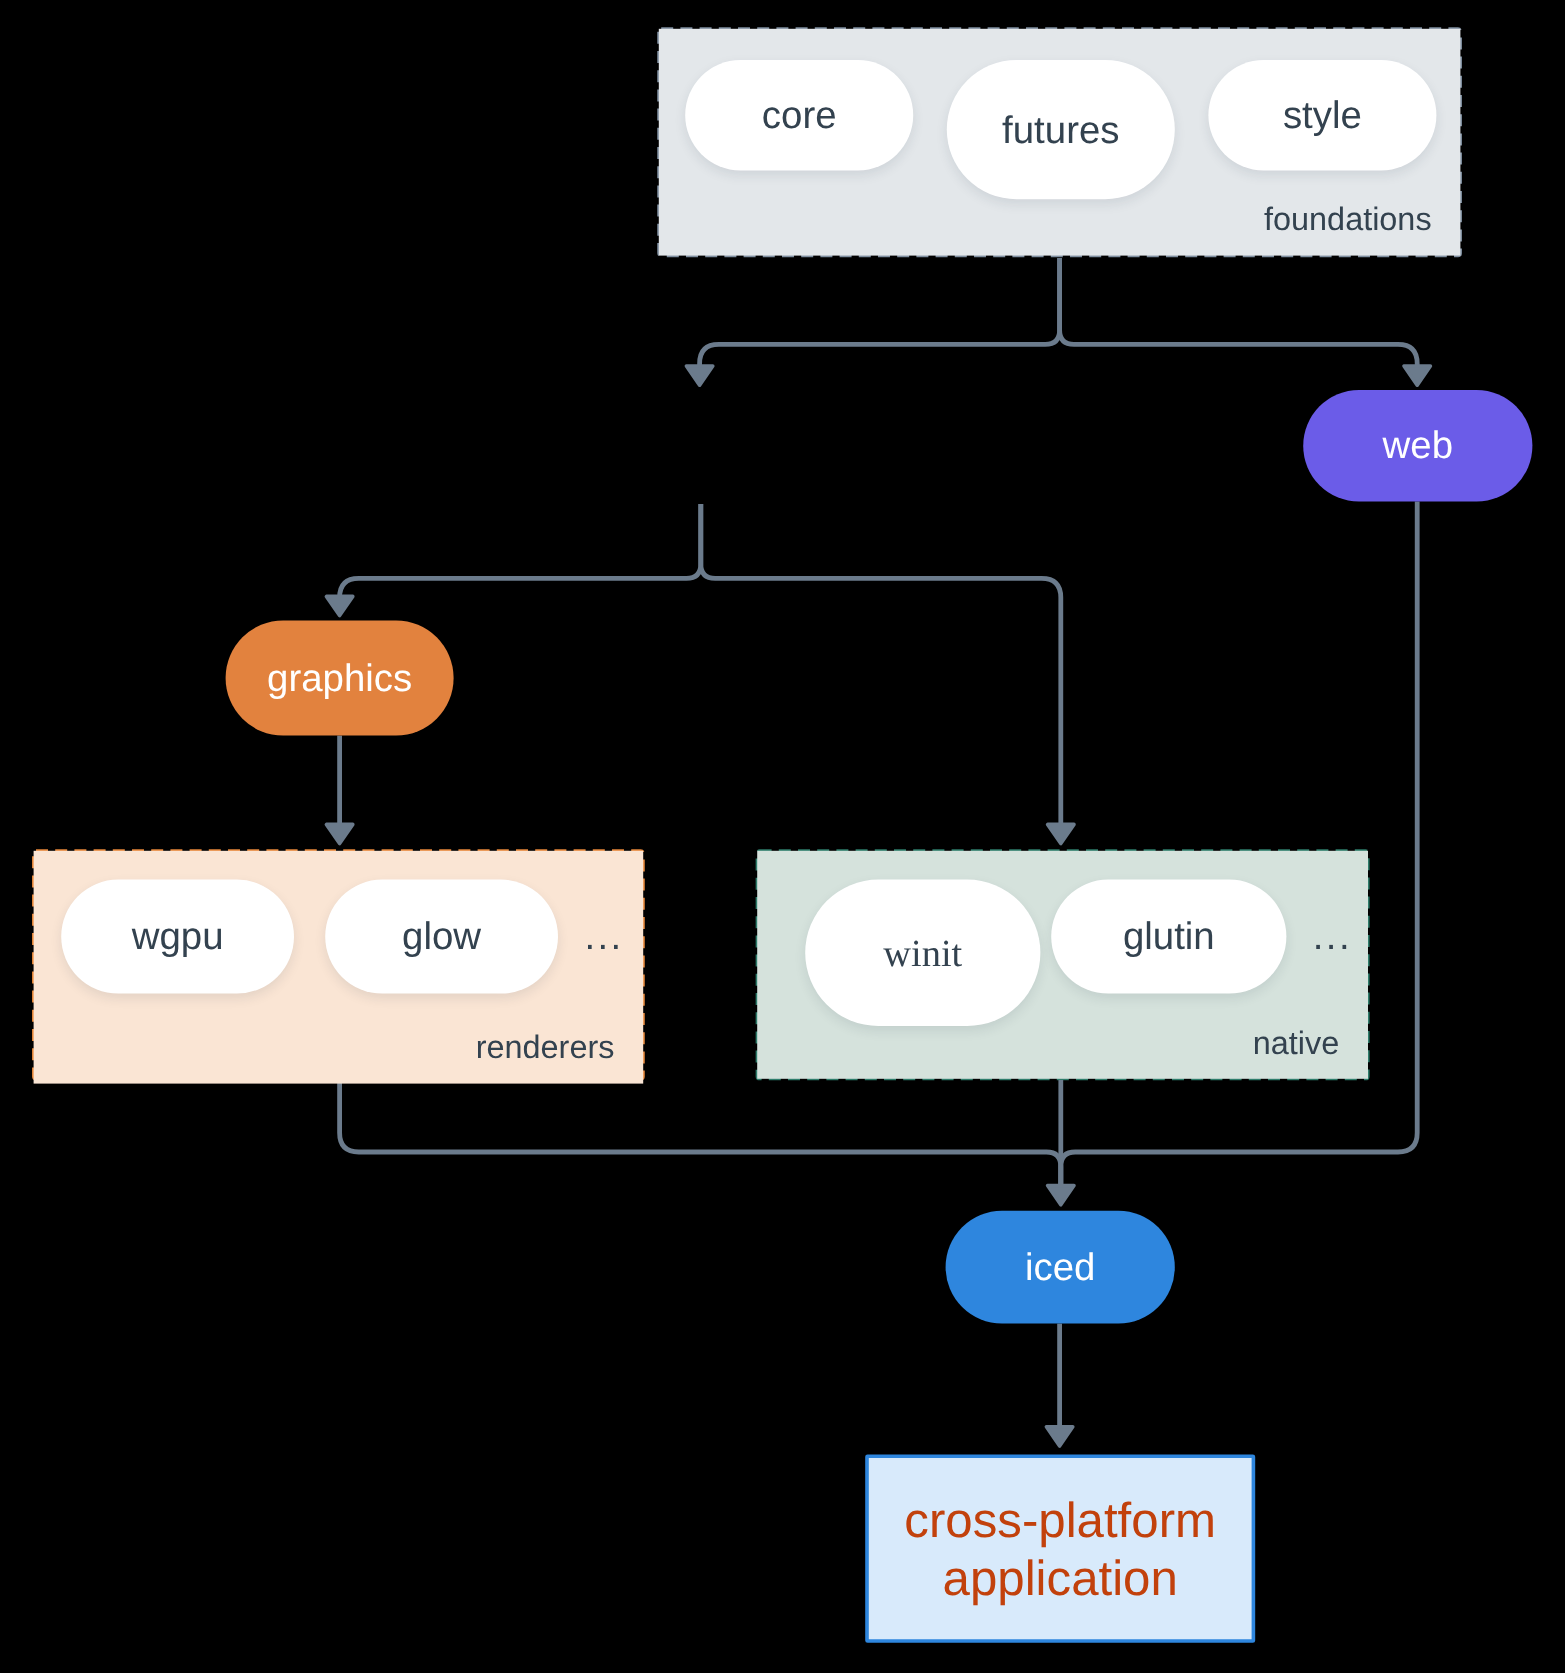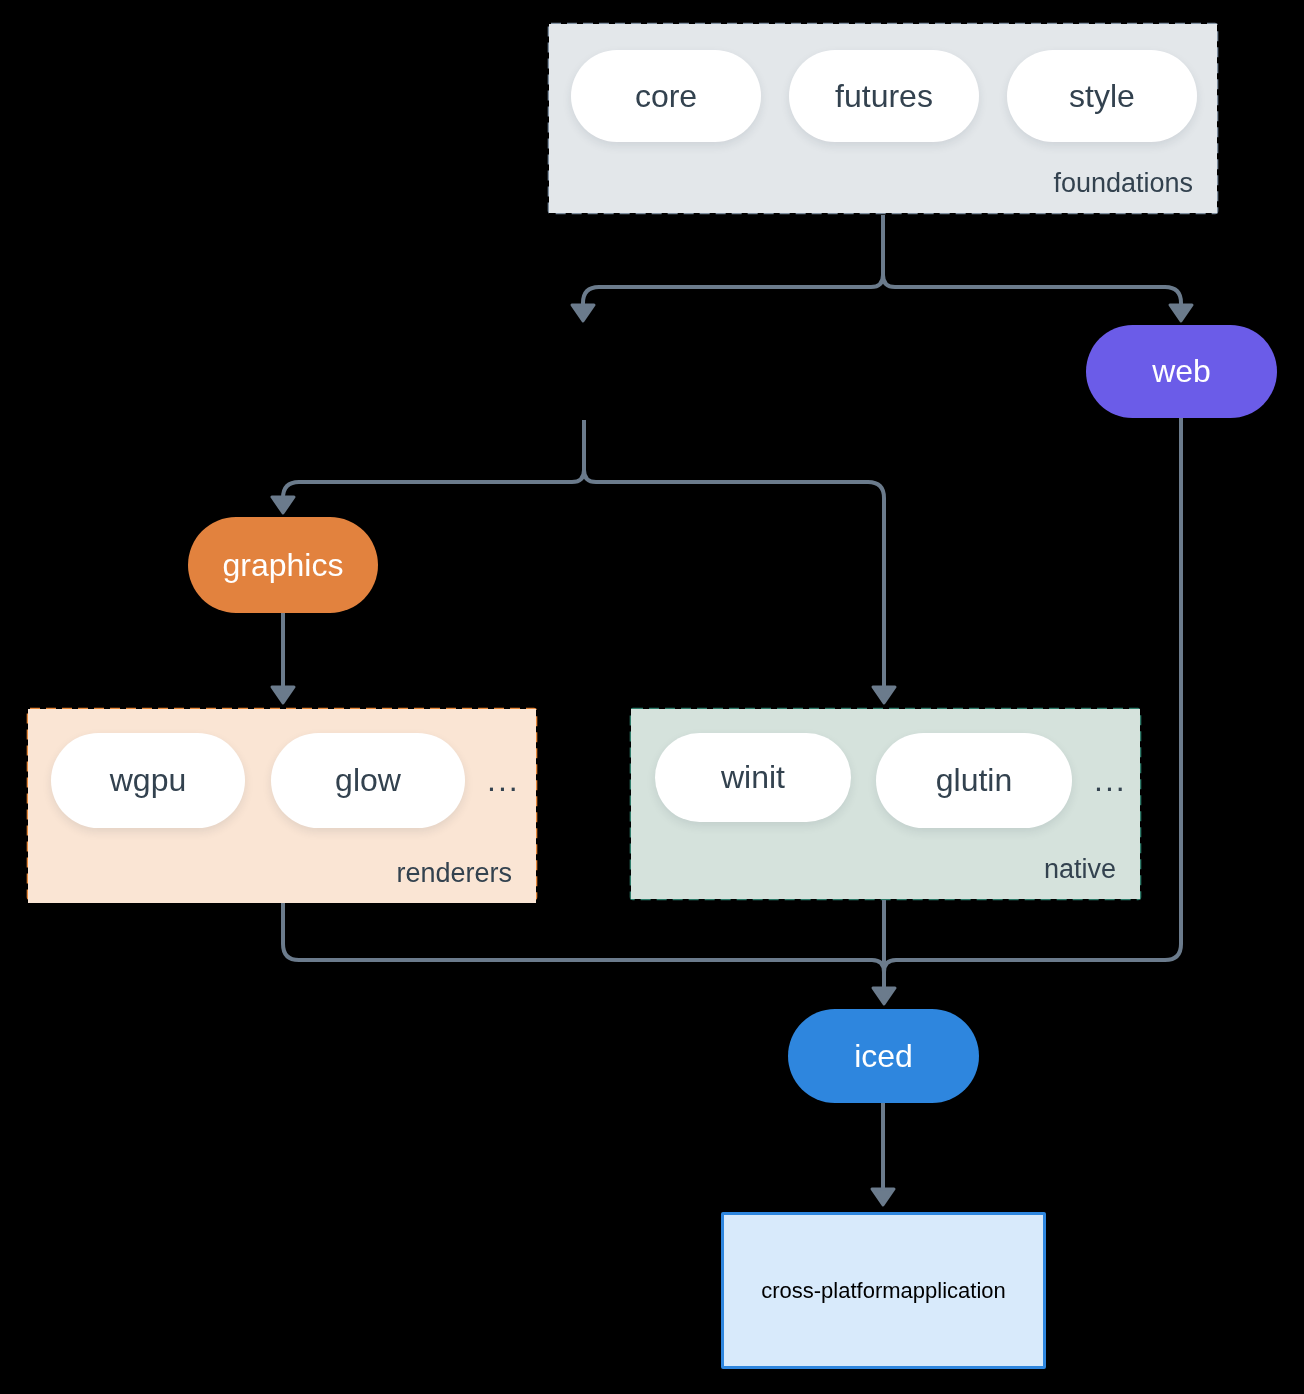--- a/index.html
+++ b/index.html
@@ -50,22 +50,22 @@
   .pill.orange{background:var(--orange);color:#ffffff;}
   .pill.blue{background:var(--blue);color:#ffffff;justify-content:center;}
   .dots{
     position:absolute;display:flex;align-items:center;
     font-size:32px;letter-spacing:2px;color:var(--ink);
   }
   .appbox{
     position:absolute;left:721px;top:1212px;width:325px;height:157px;
     background:var(--app-fill);border:3px solid var(--app-border);
     box-sizing:border-box;border-radius:2px;
-    display:flex;align-items:center;justify-content:center;
-    color:#000000;font-size:22px;line-height:48px;text-align:center;
+    display:flex;flex-direction:column;align-items:center;justify-content:center;
+    color:#c2410c;font-size:41px;line-height:48px;text-align:center;
   }
 </style>
 </head>
 <body>
 
 <div class="stage">
 
   <svg class="wires" width="1304" height="1394" viewBox="0 0 1304 1394">
 
     <rect class="b-foundations" x="549" y="24" width="668" height="189" rx="2"></rect>
@@ -92,21 +92,21 @@
     <path class="head" d="M873 687 L895 687 L884 703 Z"></path>
     <path class="head" d="M272 687 L294 687 L283 703 Z"></path>
     <path class="head" d="M873 988 L895 988 L884 1004 Z"></path>
     <path class="head" d="M872 1189 L894 1189 L883 1205 Z"></path>
   </svg>
 
   <div class="group foundations" style="left:549px;top:24px;width:668px;height:189px;">
     <div class="pill white" style="left:22px;top:26px;width:190px;height:92px;">
       <span>core</span>
     </div>
-    <div class="pill white" style="left:240px;top:26px;width:190px;height:92px;">
+    <div class="pill white" style="left:240px;top:26px;width:190px;height:116px;">
       <span>futures</span>
     </div>
     <div class="pill white" style="left:458px;top:26px;width:190px;height:92px;">
       <span>style</span>
     </div>
     <div class="group-label">foundations</div>
   </div>
 
   <div class="pill purple" style="left:1086px;top:325px;width:191px;height:93px;">
     <span>web</span>
@@ -121,21 +121,21 @@
       <span>wgpu</span>
     </div>
     <div class="pill white" style="left:243px;top:24px;width:194px;height:95px;justify-content:center;">
       <span>glow</span>
     </div>
     <div class="dots" style="left:459px;top:24px;height:95px;">...</div>
     <div class="group-label">renderers</div>
   </div>
 
   <div class="group shells" style="left:631px;top:709px;width:509px;height:190px;">
-    <div class="pill white" style="left:24px;top:24px;width:196px;height:89px;">
+    <div class="pill white" style="left:40px;top:24px;width:196px;height:122px;font-family:Liberation Serif, serif;">
       <span>winit</span>
     </div>
     <div class="pill white" style="left:245px;top:24px;width:196px;height:95px;">
       <span>glutin</span>
     </div>
     <div class="dots" style="left:463px;top:24px;height:95px;">...</div>
     <div class="group-label">native</div>
   </div>
 
   <div class="pill blue" style="left:788px;top:1009px;width:191px;height:94px;">

